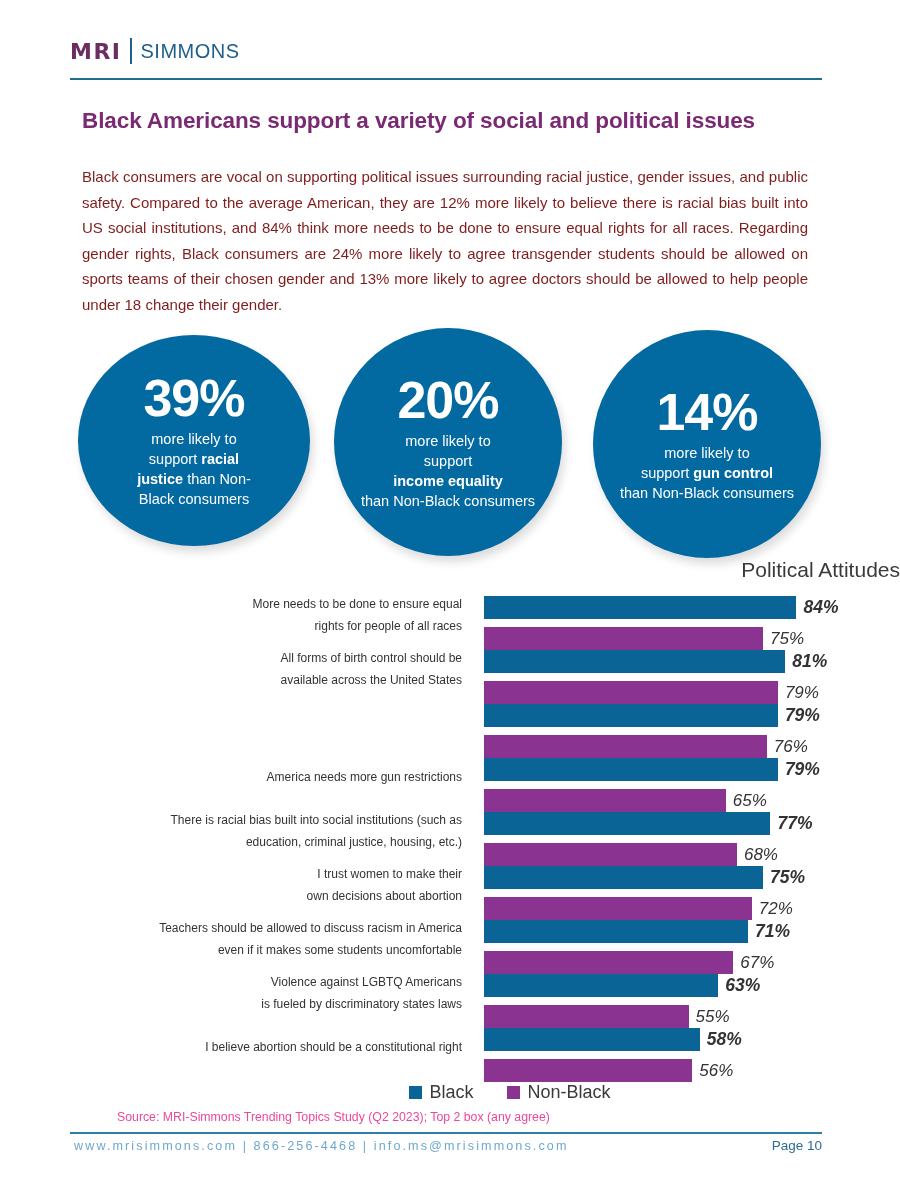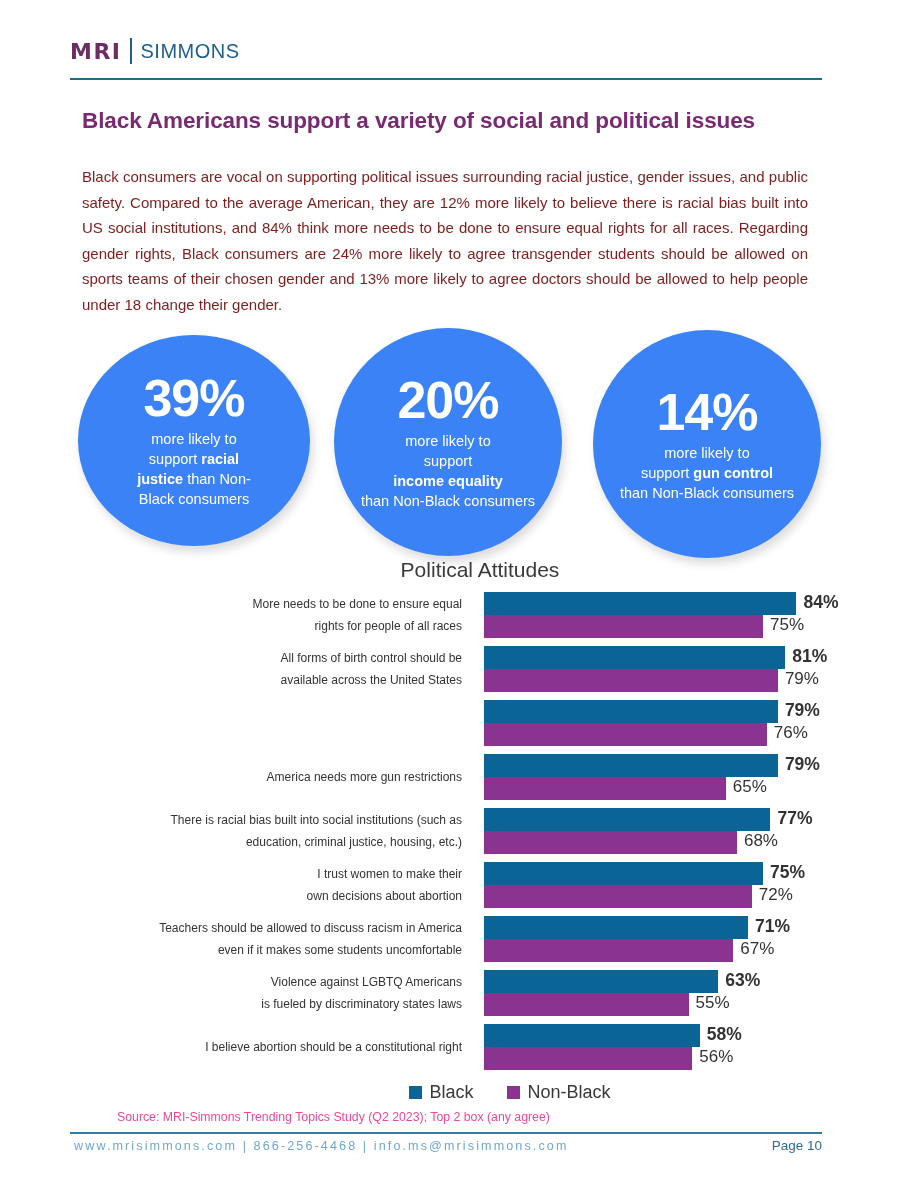--- a/index.html
+++ b/index.html
@@ -78,21 +78,21 @@
   .circles {
     position: absolute;
     left: 78px;
     top: 328px;
     width: 744px;
     height: 218px;
   }
   .circle {
     position: absolute;
     border-radius: 50%;
-    background: #3b82f6;
+    background: #0369a1;
     color: #ffffff;
     text-align: center;
     box-shadow: 3px 6px 10px rgba(0,0,0,0.14);
     display: flex;
     flex-direction: column;
     align-items: center;
     justify-content: center;
     box-sizing: border-box;
   }
   .circle .big {
@@ -112,21 +112,21 @@
   #circle-1 { left: 256px; top: 0px;  width: 228px; height: 228px; }
   #circle-2 { left: 593px; top: 0px;  width: 228px; height: 228px; }
   #circle-2 { left: 515px; top: 2px;  width: 228px; height: 228px; }
 
   
   .chart-title {
     position: absolute;
     left: 0;
     top: 558px;
     width: 900px;
-    text-align: center;
+    text-align: right;
     font-size: 21px;
     color: #3a3a3a;
     padding-left: 60px;
     box-sizing: border-box;
   }
   .chart {
     position: absolute;
     left: 30px;
     top: 592px;
     width: 845px;
@@ -149,22 +149,24 @@
   .cat-label.one-line { padding-top: 13px; }
   .cat-label.two-line { padding-top: 2px; }
   .bars {
     position: absolute;
     left: 454px;
     top: 0;
     right: 0;
   }
   .bar-row {
     position: relative;
-    height: 23px;
+    height: 31px;
     display: flex;
+    align-items: center;
+    font-style: italic;
   }
   .bar {
     height: 23px;
   }
   .bar.black  { background: #0A6596; }
   .bar.nonblack { background: #8B3391; }
   .bar-value {
     margin-left: 7px;
     font-size: 17px;
     color: #333333;

